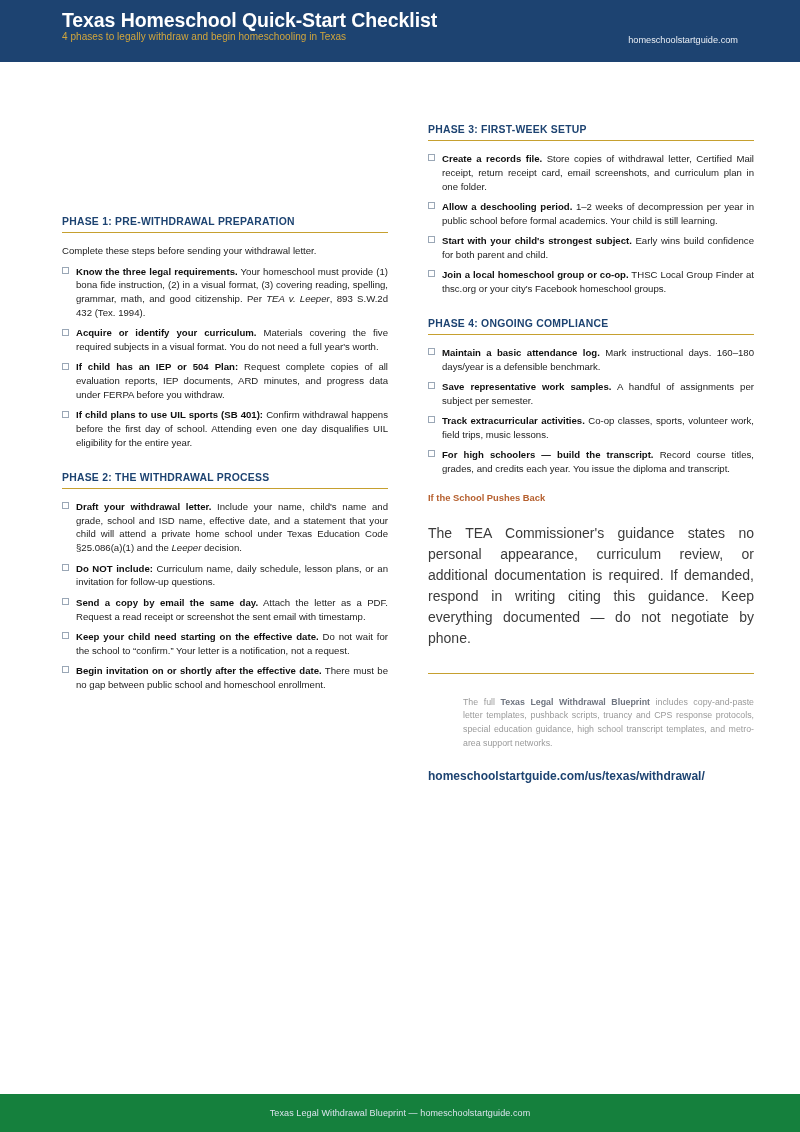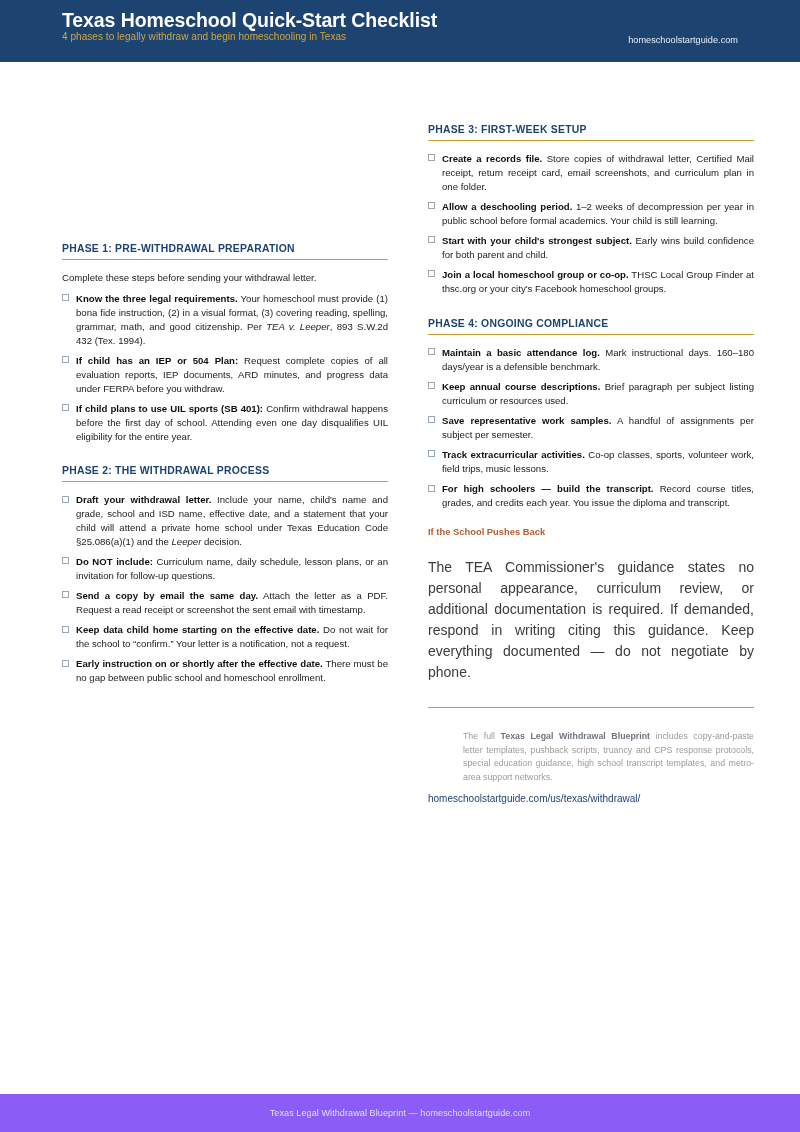--- a/index.html
+++ b/index.html
@@ -144,35 +144,35 @@
   .promo {
     font-size: 8.8px;
     line-height: 1.55;
     color: #9a9a9a;
     text-align: justify;
     margin-left: 35px;
   }
   .promo b { color: #6f7580; }
   .promo-link {
     display: block;
-    margin-top: 9px;
-    font-size: 10px;
-    font-weight: normal;
+    margin-top: 19px;
+    font-size: 12px;
+    font-weight: bold;
     color: #1d4371;
     text-decoration: none;
   }
 
   
   .footer-band {
     position: absolute;
     left: 0;
     bottom: 0;
     width: 800px;
     height: 38px;
-    background: #8b5cf6;
+    background: #15803d;
     display: flex;
     align-items: center;
     justify-content: center;
   }
   .footer-text {
     font-size: 9px;
     color: #dbe3ed;
     letter-spacing: 0.1px;
   }
 </style>
@@ -187,53 +187,53 @@
 
 <div class="page">
   <div class="columns">
 
     <div class="col">
       <div class="phase-block">
         <div class="phase-head">PHASE 1: PRE-WITHDRAWAL PREPARATION</div>
         <div class="intro-line">Complete these steps before sending your withdrawal letter.</div>
         <ul class="check-list">
             <li><span class="cbox"></span><span class="item-lead">Know the three legal requirements.</span><span class="item-rest"> Your homeschool must provide (1) bona fide instruction, (2) in a visual format, (3) covering reading, spelling, grammar, math, and good citizenship. Per </span><span class="ital">TEA v. Leeper</span><span class="item-rest">, 893 S.W.2d 432 (Tex. 1994).</span></li>
+            <li><span class="cbox"></span><span class="item-lead">Acquire or identify your curriculum.</span><span class="item-rest"> Materials covering the five required subjects in a visual format.  You do not need a full year's worth.</span></li>
             <li><span class="cbox"></span><span class="item-lead">If child has an IEP or 504 Plan:</span><span class="item-rest">  Request complete copies of all evaluation reports, IEP documents, ARD minutes, and progress data under FERPA before you withdraw.</span></li>
             <li><span class="cbox"></span><span class="item-lead">If child plans to use UIL sports (SB 401):</span><span class="item-rest"> Confirm withdrawal happens before the first day of school. Attending even one day disqualifies UIL eligibility for the entire year.</span></li>
           </ul>
       </div>
 
       <div class="phase-block">
         <div class="phase-head">PHASE 2: THE WITHDRAWAL PROCESS</div>
         <ul class="check-list">
             <li><span class="cbox"></span><span class="item-lead">Draft your withdrawal letter.</span><span class="item-rest"> Include your name, child's name and grade, school and ISD name, effective date, and a statement that your child will attend a private home school under Texas Education Code §25.086(a)(1) and the </span><span class="ital">Leeper</span><span class="item-rest"> decision.</span></li>
             <li><span class="cbox"></span><span class="item-lead">Do NOT include:</span><span class="item-rest">  Curriculum name, daily schedule, lesson plans, or an invitation for follow-up questions.</span></li>
             <li><span class="cbox"></span><span class="item-lead">Send a copy by email the same day.</span><span class="item-rest">  Attach the letter as a PDF. Request a read receipt or screenshot the sent email with timestamp.</span></li>
-            <li><span class="cbox"></span><span class="item-lead">Keep data child home starting on the effective date.</span><span class="item-rest">  Do not wait for the school to “confirm.”  Your letter is a notification, not a request.</span></li>
-            <li><span class="cbox"></span><span class="item-lead">Early instruction on or shortly after the effective date.</span><span class="item-rest">  There must be no gap between public school and homeschool enrollment.</span></li>
+            <li><span class="cbox"></span><span class="item-lead">Keep your child need starting on the effective date.</span><span class="item-rest">  Do not wait for the school to “confirm.”  Your letter is a notification, not a request.</span></li>
+            <li><span class="cbox"></span><span class="item-lead">Begin invitation on or shortly after the effective date.</span><span class="item-rest">  There must be no gap between public school and homeschool enrollment.</span></li>
           </ul>
       </div>
     </div>
 
     <div class="col">
       <div class="phase-block">
         <div class="phase-head">PHASE 3: FIRST-WEEK SETUP</div>
         <ul class="check-list">
             <li><span class="cbox"></span><span class="item-lead">Create a records file.</span><span class="item-rest">  Store copies of withdrawal letter, Certified Mail receipt, return receipt card, email screenshots, and curriculum plan in one folder.</span></li>
             <li><span class="cbox"></span><span class="item-lead">Allow a deschooling period.</span><span class="item-rest"> 1–2 weeks of decompression per year in public school before formal academics. Your child is still learning.</span></li>
             <li><span class="cbox"></span><span class="item-lead">Start with your child's strongest subject.</span><span class="item-rest">  Early wins build confidence for both parent and child.</span></li>
             <li><span class="cbox"></span><span class="item-lead">Join a local homeschool group or co-op.</span><span class="item-rest">  THSC Local Group Finder at thsc.org or your city's Facebook homeschool groups.</span></li>
           </ul>
       </div>
 
       <div class="phase-block">
         <div class="phase-head">PHASE 4: ONGOING COMPLIANCE</div>
         <ul class="check-list">
             <li><span class="cbox"></span><span class="item-lead">Maintain a basic attendance log.</span><span class="item-rest"> Mark instructional days. 160–180 days/year is a defensible benchmark.</span></li>
-            <li><span class="cbox"></span><span class="item-lead">Keep annual course descriptions.</span><span class="item-rest">  Brief paragraph per subject listing curriculum or resources used.</span></li>
             <li><span class="cbox"></span><span class="item-lead">Save representative work samples.</span><span class="item-rest"> A handful of assignments per subject per semester.</span></li>
             <li><span class="cbox"></span><span class="item-lead">Track extracurricular activities.</span><span class="item-rest">  Co-op classes, sports, volunteer work, field trips, music lessons.</span></li>
             <li><span class="cbox"></span><span class="item-lead">For high schoolers — build the transcript.</span><span class="item-rest"> Record course titles, grades, and credits each year.  You issue the diploma and transcript.</span></li>
           </ul>
       </div>
 
       <div class="callout">
         <div class="callout-head">If the School Pushes Back</div>
         <div class="callout-body">The TEA Commissioner's guidance states no personal appearance, curriculum review, or additional documentation is required.   If demanded, respond in writing citing this guidance.  Keep everything documented — do not negotiate by phone.</div>
       </div>

